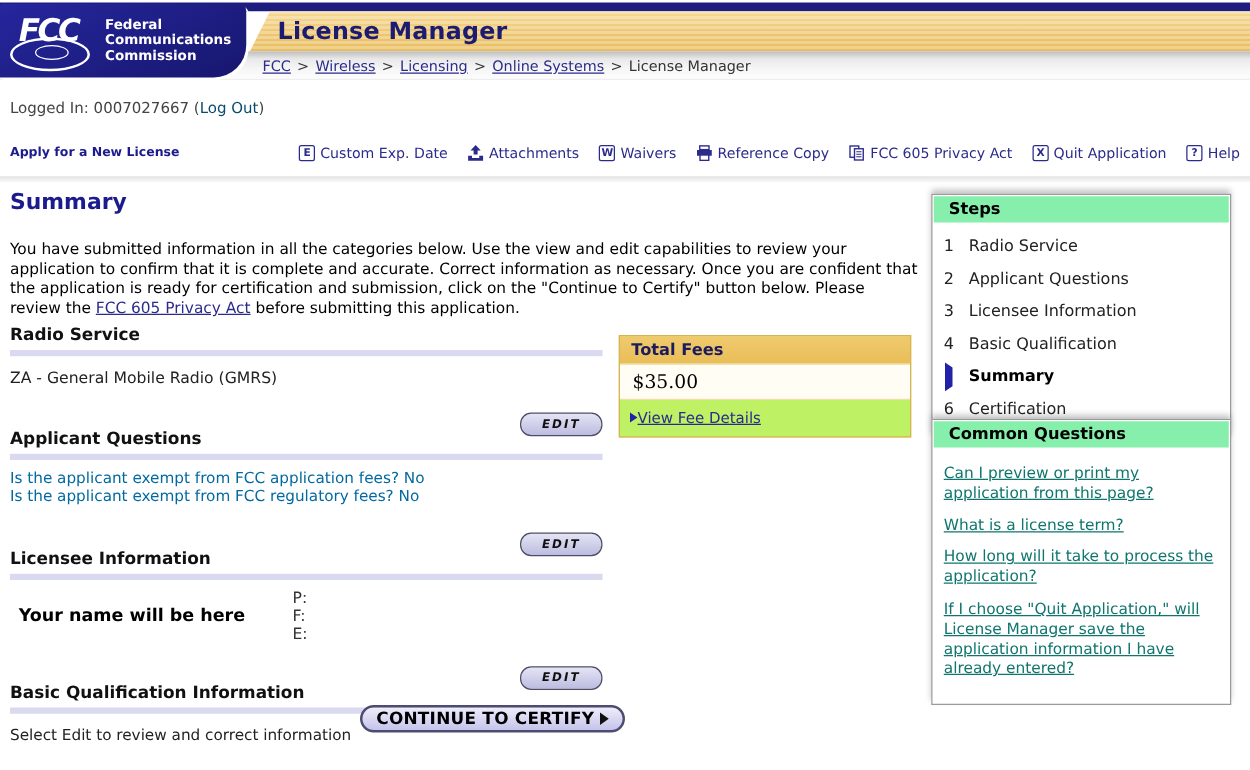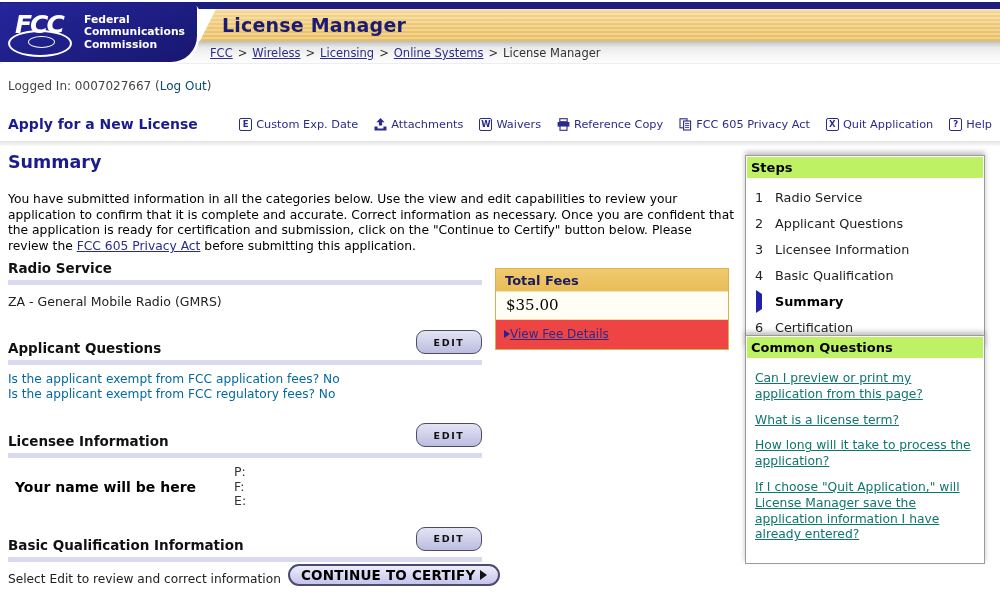--- a/index.html
+++ b/index.html
@@ -30,72 +30,72 @@
     color:#fff;letter-spacing:-2px;}
   .fcc-e1{position:absolute;left:-5px;top:20px;width:60px;height:23px;border:2px solid #fff;border-radius:50%;}
   .fcc-e2{position:absolute;left:15px;top:26px;width:25px;height:10px;border:1.5px solid #fff;border-radius:50%;}
   .org{color:#fff;font-size:10.8px;font-weight:700;line-height:1.12;}
 
   .session{position:absolute;left:8px;top:79px;font-size:12px;color:#444;}
   .session a{color:#0c4a6e;}
 
   
   .toolbar{position:absolute;left:8px;top:116px;width:984px;display:flex;align-items:center;}
-  .tb-title{font-size:14px;font-weight:700;color:#1b1b8e;white-space:nowrap;}
+  .tb-title{font-size:10px;font-weight:700;color:#1b1b8e;white-space:nowrap;}
   .tb-links{margin-left:auto;display:flex;align-items:center;gap:16px;}
   .tlink{display:flex;align-items:center;gap:4px;font-size:11.3px;color:#2b2b8c;text-decoration:none;white-space:nowrap;}
   .tlink .lbl{}
   .ibox{width:11px;height:11px;border:1.3px solid #2b2b8c;border-radius:2px;color:#2b2b8c;
     font-size:8.5px;font-weight:700;display:flex;align-items:center;justify-content:center;flex:0 0 auto;}
   .isvg{width:13px;height:13px;display:block;flex:0 0 auto;}
   .tb-sep{position:absolute;left:0;top:141px;width:100%;height:5px;
     background:linear-gradient(180deg,#e3e3e3,#fafafa);}
 
   
   .page-title{position:absolute;left:8px;top:152px;font-size:17.5px;font-weight:700;color:#1b1b8e;}
   .intro{position:absolute;left:8px;top:192px;width:727px;font-size:12.3px;line-height:15.7px;color:#000;}
   .inline-link{color:#2b2b8c;text-decoration:underline;}
 
   .leftcol{position:absolute;left:8px;top:260px;width:474px;}
   .sec-head{display:flex;justify-content:space-between;align-items:flex-end;}
   .sec-title{font-size:13.5px;font-weight:700;color:#111;}
-  .edit-btn{width:66px;height:24px;border:1.5px solid #4c4c66;border-radius:9px;
+  .edit-btn{width:66px;height:19px;border:1.5px solid #4c4c66;border-radius:9px;
     background:linear-gradient(180deg,#e4e4f5,#bcbce0);font-size:9.5px;font-weight:700;
     letter-spacing:1.6px;color:#111;display:flex;align-items:center;justify-content:center;
-    margin-bottom:2px;font-family:inherit;cursor:pointer;padding:0;}
+    margin-bottom:10px;font-family:inherit;cursor:pointer;padding:0;font-style:italic;}
   .sec-bar{height:5px;background:#d9d9ef;margin-top:4px;}
   .sec-value{margin-top:9px;font-size:12.5px;color:#222;}
   .q{font-size:12.2px;color:#0369a1;line-height:15px;}
   .qwrap{margin-top:7px;}
   .m-applicant{margin-top:21px;}
   .m-licensee{margin-top:21px;}
   .m-basic{margin-top:18px;}
   .licensee-row{display:flex;margin-top:7px;}
   .lic-name{width:226px;display:flex;align-items:center;font-size:14px;font-weight:700;
     padding-left:7px;color:#000;box-sizing:border-box;}
   .contact{font-size:12.5px;color:#333;line-height:14.5px;}
   .note{margin-top:10px;font-size:12.2px;color:#222;}
 
   
-  .fees{position:absolute;left:495px;top:268px;width:232px;border:1px solid #dcb054;background:#ef4444;}
+  .fees{position:absolute;left:495px;top:268px;width:232px;border:1px solid #dcb054;background:#bef264;}
   .fees-head{background:linear-gradient(180deg,#f0ca6e,#e9bd58);padding:4px 9px 3px;
     font-size:13px;font-weight:700;color:#1b1b5e;}
   .fees-amt{background:#fffdf4;border-top:1px solid #f3e3b4;border-bottom:1px solid #efddaa;
     padding:4px 10px 5px;font-family:"DejaVu Serif","Liberation Serif",serif;font-size:15px;color:#000;}
   .fees-link{display:flex;align-items:center;padding:7px 8px 8px;font-size:12px;}
   .fees-link a{color:#2b2b8c;text-decoration:underline;}
   .tri{width:0;height:0;border-left:6px solid #2222a8;border-top:4px solid transparent;
     border-bottom:4px solid transparent;flex:0 0 auto;}
 
   
   .sidebox{position:absolute;left:745px;width:240px;background:#fff;border:1px solid #9b9b9b;
     box-shadow:0 -3px 5px rgba(0,0,0,.25);box-sizing:border-box;}
   .steps-box{top:155px;}
   .cq-box{top:335px;}
-  .sidebox-head{margin:1px;background:#bef264;padding:3px 4px;font-size:13px;font-weight:700;color:#000;}
+  .sidebox-head{margin:1px;background:#86efac;padding:3px 12px;font-size:13px;font-weight:700;color:#000;}
   .steps-list{padding:5px 9px 8px;}
   .step-row{display:flex;align-items:center;gap:10px;padding:5.5px 0;font-size:12.8px;color:#222;}
   .step-num{width:10px;flex:0 0 auto;}
   .step-cur .step-label{font-weight:700;color:#000;}
   .step-arrow{width:0;height:0;border-left:6px solid #2222a8;border-top:4.5px solid transparent;
     border-bottom:4.5px solid transparent;margin-left:1px;}
   .cq-list{padding:3px 9px 10px;}
   .cq-link{display:block;margin:9px 0 10px;font-size:12.3px;line-height:15.8px;
     color:#0f766e;text-decoration:underline;}
 

